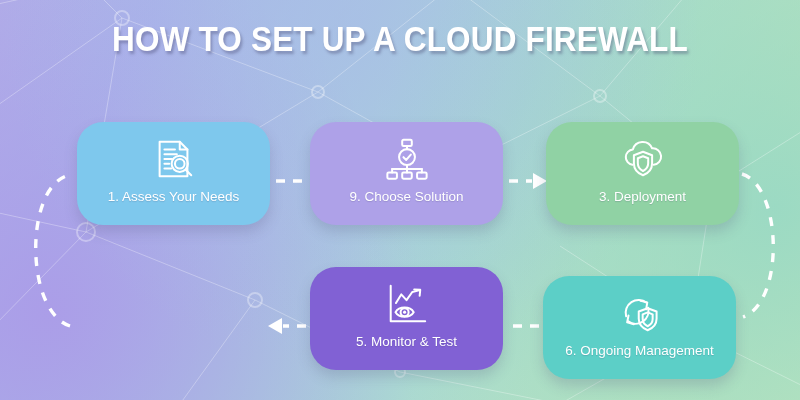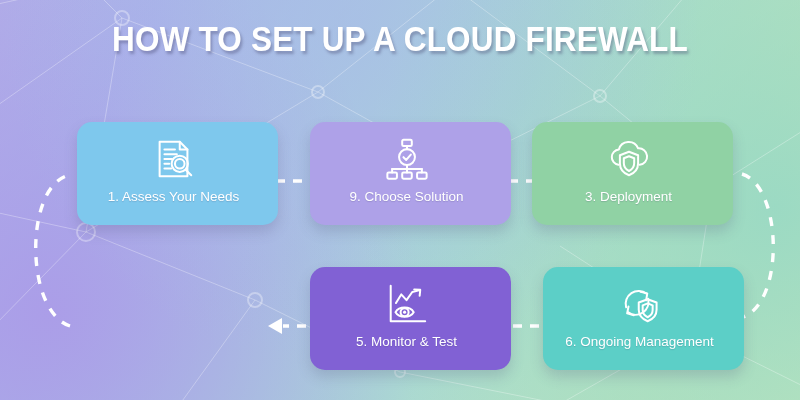--- a/index.html
+++ b/index.html
@@ -66,24 +66,23 @@
   #links {
     position: absolute;
     inset: 0;
     pointer-events: none;
   }
   
   .card {
     position: absolute;
     width: 193px;
     height: 103px;
-    border-radius: 15px;
+    border-radius: 26px;
     box-shadow: 0 7px 13px rgba(80,80,125,0.22);
     overflow: hidden;
-    padding-left: 8px;
   }
   .card-icon {
     position: absolute;
     left: 0;
     top: 11px;
     width: 193px;
     height: 52px;
     display: flex;
     align-items: center;
     justify-content: center;
@@ -96,24 +95,24 @@
     text-align: center;
     color: #ffffff;
     font-size: 13.5px;
     line-height: 18px;
     font-weight: 400;
     text-shadow: 0 1px 1px rgba(60,60,100,0.20);
   }
   
   #card-1 { left: 77px;  top: 122px; }
   #card-2 { left: 310px; top: 122px; }
-  #card-3 { left: 532px; top: 122px; }
+  #card-3 { left: 546px; top: 122px; }
   #card-4 { left: 77px;  top: 267px; }
   #card-5 { left: 310px; top: 267px; text-decoration: underline; }
-  #card-6 { left: 543px; top: 267px; }
+  #card-6 { left: 543px; top: 276px; }
 </style>
 </head>
 <body>
 
 <div id="stage">
 
   <div id="tint-a"></div>
   <div id="tint-b"></div>
   <div id="tint-c"></div>
 

